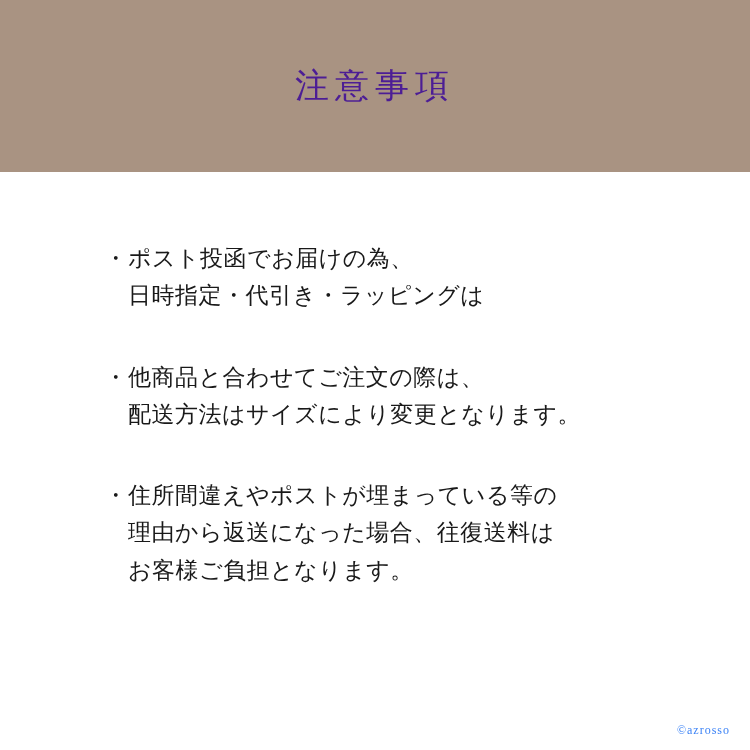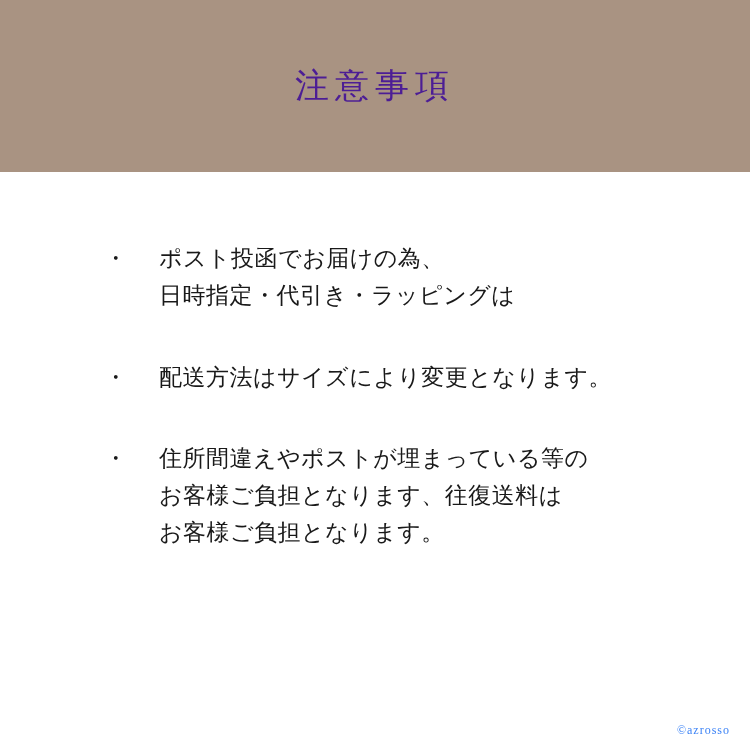--- a/index.html
+++ b/index.html
@@ -68,21 +68,20 @@
     font-size: 23px;
     color: #191919;
     line-height: 1.62;
   }
   .note-lines {
     padding-left: 24px;
   }
   .note-line {
     display: block;
     white-space: nowrap;
-    margin-left: 31px;
   }
   .footer-credit {
     position: absolute;
     right: 20px;
     bottom: 12px;
     font-size: 12px;
     color: #3b82f6;
     letter-spacing: 1px;
     font-family: "Liberation Serif", "DejaVu Serif", serif;
   }
@@ -102,29 +101,30 @@
       <span class="note-bullet">・</span>
       <div class="note-lines">
         <span class="note-line">ポスト投函でお届けの為、</span>
         <span class="note-line">日時指定・代引き・ラッピングは</span>
       </div>
     </div>
 
     <div class="note-item">
       <span class="note-bullet">・</span>
       <div class="note-lines">
+        <span class="note-line">他商品と合わせてご注文の際は、</span>
         <span class="note-line">配送方法はサイズにより変更となります。</span>
       </div>
     </div>
 
     <div class="note-item">
       <span class="note-bullet">・</span>
       <div class="note-lines">
         <span class="note-line">住所間違えやポストが埋まっている等の</span>
-        <span class="note-line">お客様ご負担となります、往復送料は</span>
+        <span class="note-line">理由から返送になった場合、往復送料は</span>
         <span class="note-line">お客様ご負担となります。</span>
       </div>
     </div>
 
   </div>
 
   <div class="footer-credit">©azrosso</div>
 
 </div>
 

